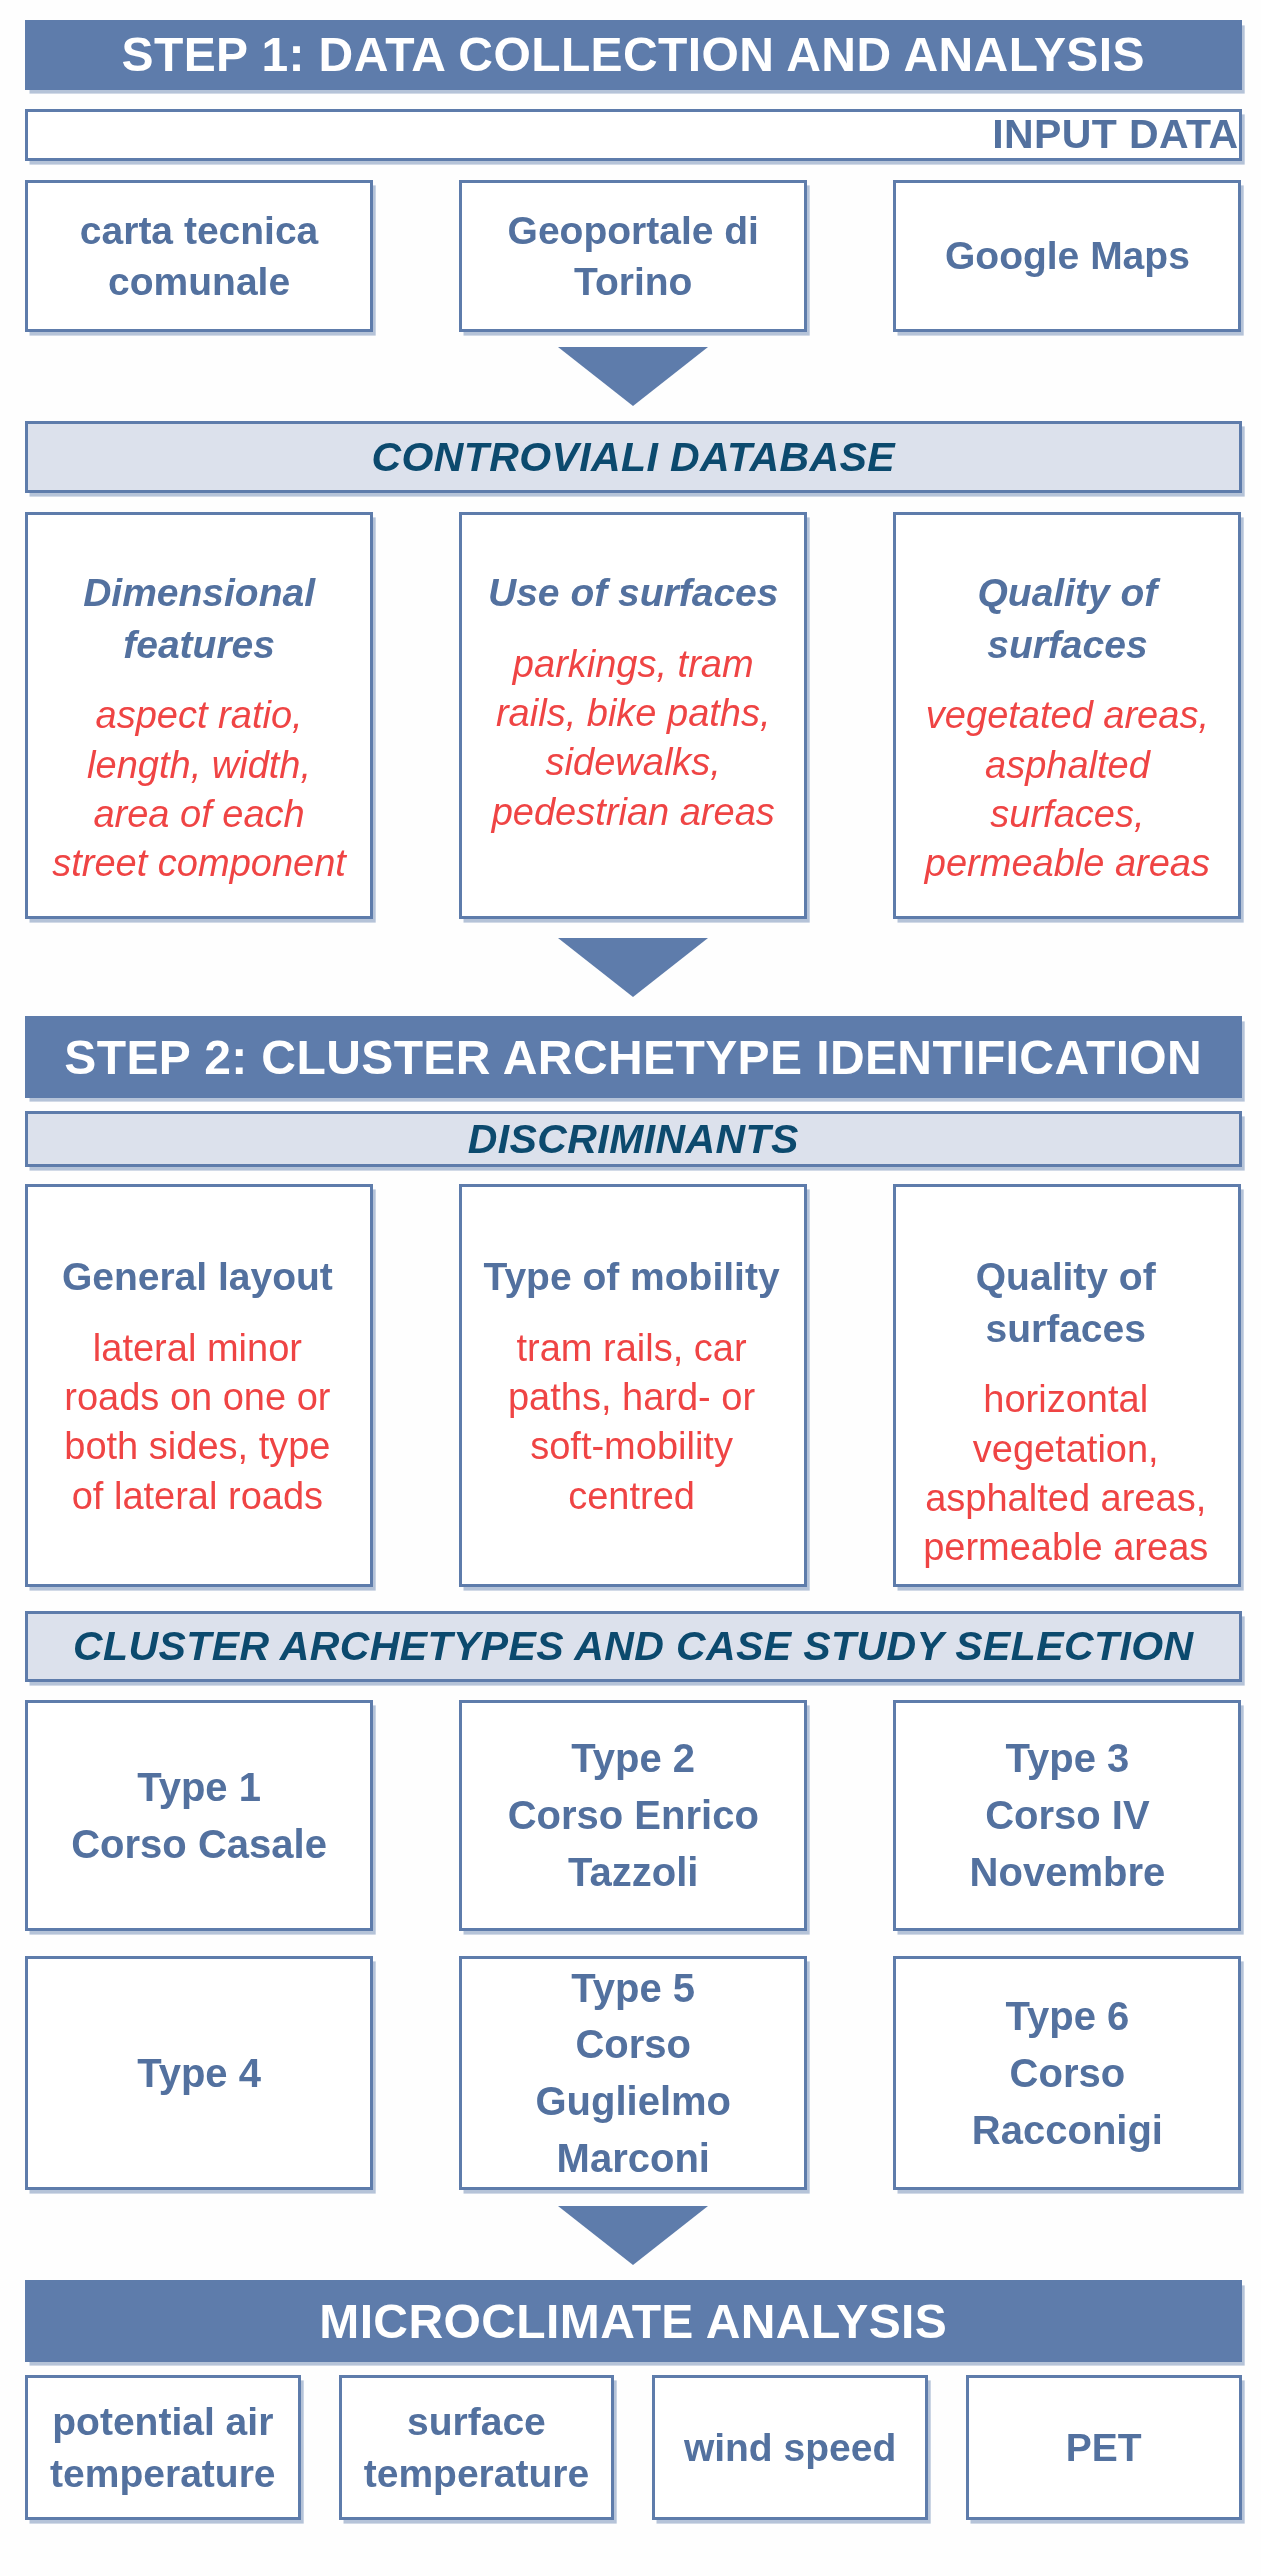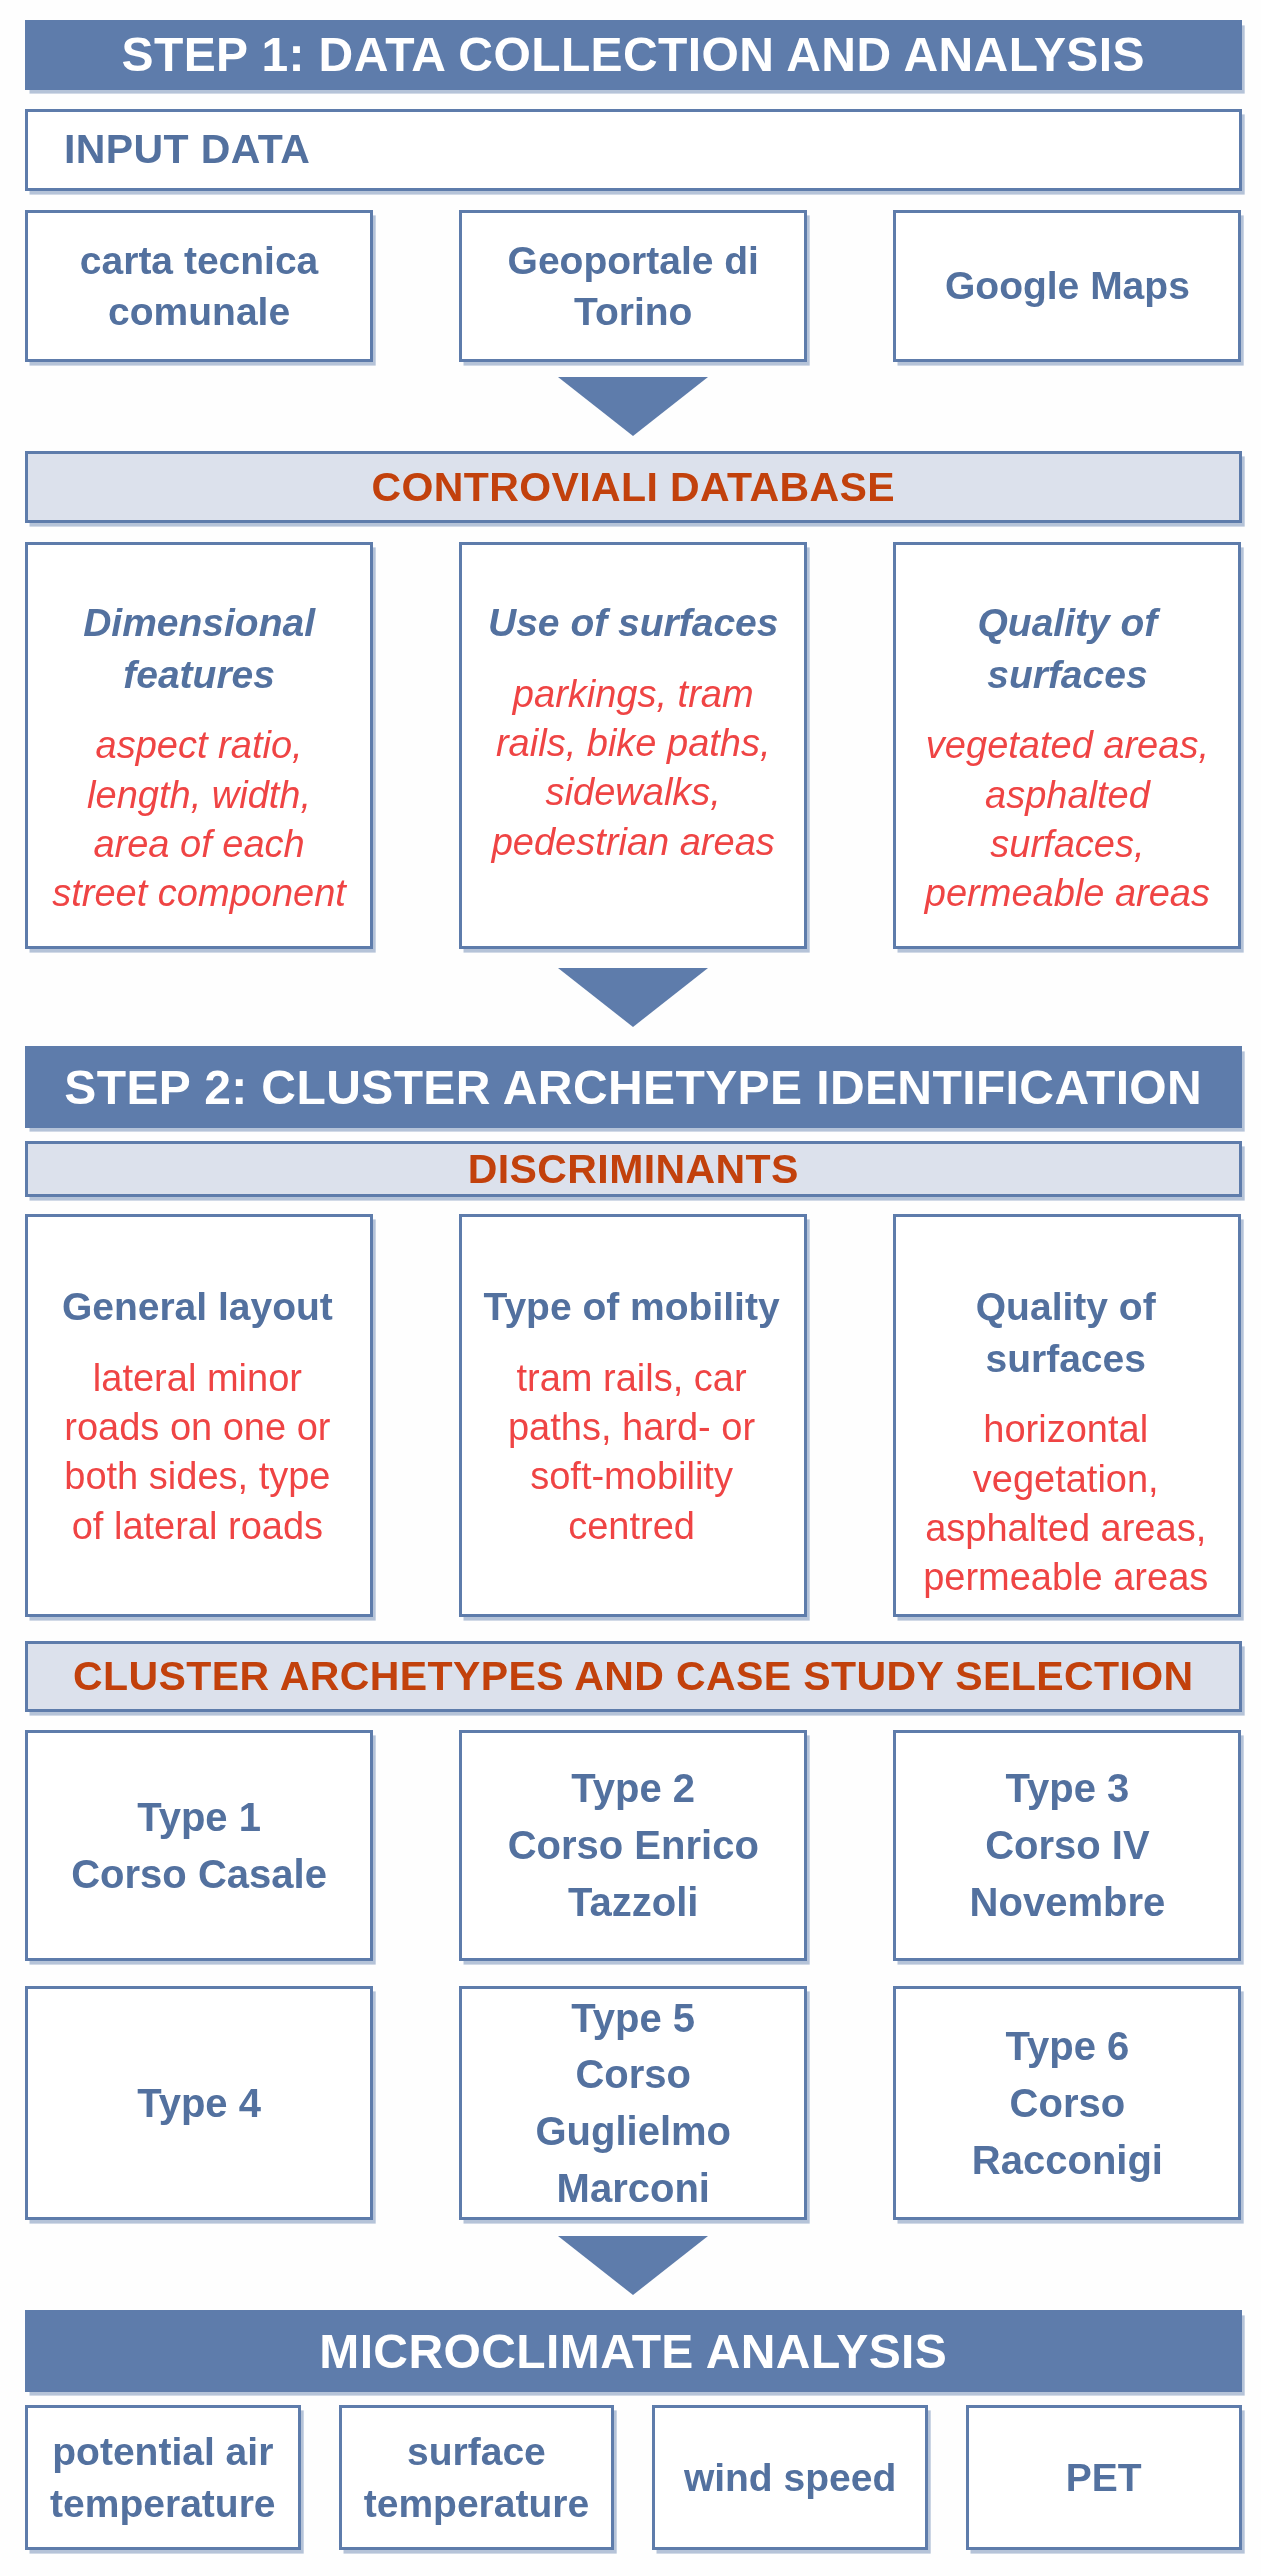--- a/index.html
+++ b/index.html
@@ -5,24 +5,24 @@
   html,body{margin:0;padding:0;background:#ffffff;}
   body{width:1262px;font-family:"Liberation Sans","DejaVu Sans",sans-serif;}
   .wrap{box-sizing:border-box;width:1262px;height:2576px;padding:19.6px 20.5px 22px 25px;background:#fefefef
   }
   .wrap{background:#fefefe;overflow:hidden;}
 
   .banner{box-sizing:border-box;display:flex;align-items:center;justify-content:center;
           text-align:left;font-weight:bold;letter-spacing:0.4px;}
   .banner.dark{background:#5e7cab;color:#ffffff;font-size:48px;
                box-shadow:3.6px 4.5px 0 -0.9px rgba(94,124,171,.45);}
-  .banner.light{background:#dce1ec;border:3.6px solid #5e7cab;color:#c2410c;font-size:41px;
-                box-shadow:3.6px 4.5px 0 -0.9px rgba(94,124,171,.45);}
-  .panel-input{box-sizing:border-box;height:82px;background:#ffffff;border:3.6px solid #5e7cab;
-               display:flex;align-items:center;justify-content:flex-start;color:#53719f;
+  .banner.light{background:#dce1ec;border:3.6px solid #5e7cab;color:#0c4a6e;font-size:41px;
+                box-shadow:3.6px 4.5px 0 -0.9px rgba(94,124,171,.45);font-style:italic;}
+  .panel-input{box-sizing:border-box;height:52px;background:#ffffff;border:3.6px solid #5e7cab;
+               display:flex;align-items:center;justify-content:flex-end;color:#53719f;
                font-weight:bold;font-size:41px;letter-spacing:0.4px;
                box-shadow:3.6px 4.5px 0 -0.9px rgba(94,124,171,.45);padding-left:36px;}
 
   .h78{height:70px}.h81{height:72px}.h92{height:82px}.h77{height:56px}.h80{height:71px}
 
   .grid{display:grid;}
   .cols3{grid-template-columns:repeat(3,1fr);column-gap:86px;}
   .cols4{grid-template-columns:repeat(4,1fr);column-gap:38px;}
 
   .card{box-sizing:border-box;background:#ffffff;border:3.6px solid #5e7cab;

